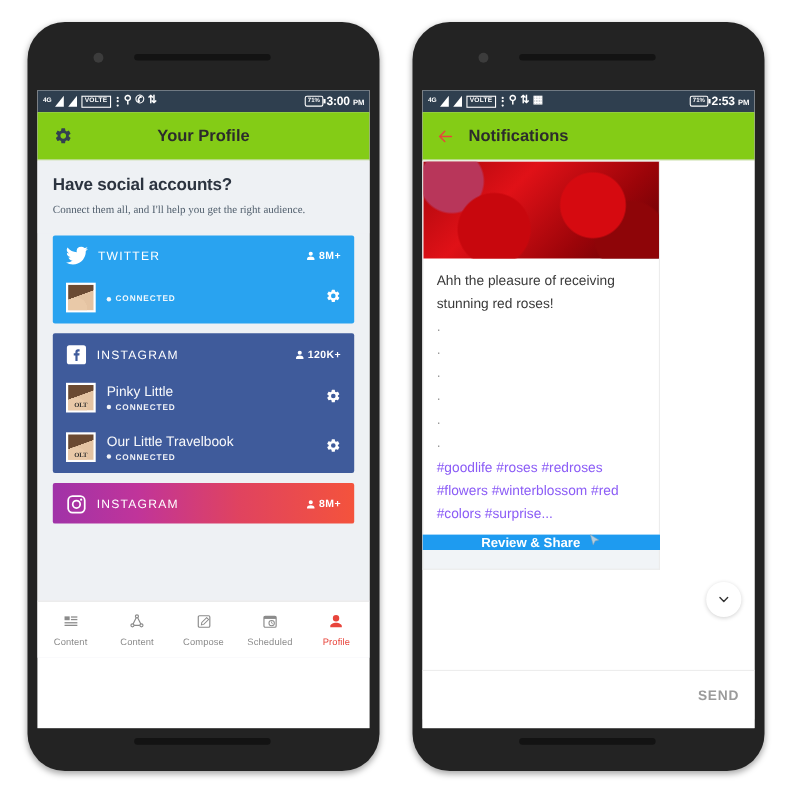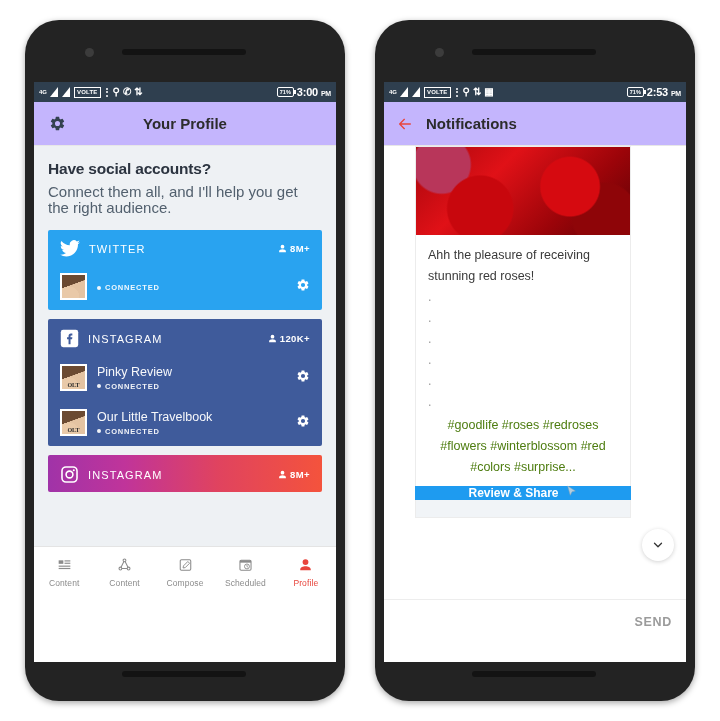--- a/index.html
+++ b/index.html
@@ -71,40 +71,40 @@
   }
   .batt::after{
     content:''; position:absolute; right:-3px; top:2px;
     width:2px; height:4px; background:#fff;
   }
   .clock { font-size:11px; font-weight:bold; letter-spacing:-.2px; }
   .clock small { font-size:7px; }
 
   
   .appbar {
-    height: 44px; background:#c4b5fd;
+    height: 44px; background:#84cc16;
     display:flex; align-items:center;
     border-bottom:1px solid #e7e7e7;
     position:relative;
   }
   .appbar .gear-btn { width:46px; display:flex; justify-content:center; }
   .appbar .back-btn { width:42px; display:flex; justify-content:center; font-size:20px; color:#e8453c; }
   .appbar .title {
     font-size:15px; font-weight:bold; color:#2c2c2c;
   }
   .appbar.centered .title {
     position:absolute; left:0; right:0; text-align:center;
   }
 
   
   .body-left { height: 452px; background:#eef1f4; position:relative; overflow:hidden; }
   .promo { background:#eef1f4; padding:14px 14px 12px 14px; }
   .promo h2 { font-size:15.5px; color:#2c3440; letter-spacing:-.2px; }
   .promo p {
-    font-size:15px; color:#52606e; line-height:16px; margin-top:6px;
+    font-size:10px; color:#52606e; line-height:16px; margin-top:6px;font-family:Liberation Serif, serif;
   }
 
   .cards { padding: 2px 14px 0 14px; }
   .card { border-radius:2px; margin-bottom:9px; overflow:hidden; }
   .card-head {
     display:flex; align-items:center; padding:10px 12px 8px 12px;
   }
   .card-head .brand {
     color:#fff; font-size:11px; font-weight:normal;
     letter-spacing:1.1px; margin-left:9px;
@@ -152,59 +152,59 @@
   .nav-item {
     flex:1; display:flex; flex-direction:column;
     align-items:center; justify-content:center; gap:4px;
     color:#8b8b8b;
   }
   .nav-item .glyph { font-size:14px; line-height:14px; }
   .nav-item .lbl { font-size:8.5px; letter-spacing:.1px; }
   .nav-item.active { color:#e8453c; }
 
   
-  .body-right { height:516px; background:#fff; position:relative; overflow:hidden;padding-left:31px; }
+  .body-right { height:516px; background:#fff; position:relative; overflow:hidden; }
   .notif-card {
     width:216px; background:#fff; border:1px solid #ececec;
     border-bottom:none;
   }
   .roses {
     width:100%; height:88px;
     background:
       radial-gradient(circle at 72% 45%, #d60a10 0 18%, transparent 19%),
       radial-gradient(circle at 30% 70%, #c8070d 0 20%, transparent 21%),
       radial-gradient(circle at 88% 78%, #8e0508 0 16%, transparent 17%),
       radial-gradient(circle at 12% 20%, #b8365a 0 14%, transparent 15%),
       linear-gradient(135deg,#a7060c 0%, #e01117 35%, #9c0409 70%, #5e0205 100%);
   }
   .notif-body { padding:10px 12px 8px 12px; }
   .notif-body p {
     font-size:12.5px; color:#3a3a3a; line-height:21px;
   }
   .dots-line { font-size:12.5px; color:#9a9a9a; line-height:21px; }
-  .tags { font-size:12.5px; color:#4d7c0f; line-height:21px; margin-top:2px;text-align:center; }
+  .tags { font-size:12.5px; color:#8b5cf6; line-height:21px; margin-top:2px; }
   .review-btn {
     width:216px; height:14px; background:#1e9bf0;
     display:flex; align-items:center; justify-content:center; gap:6px;
     color:#fff; font-size:12px; font-weight:bold;
   }
   .cursor-ico { font-size:12px; color:#f0f0f0; opacity:.85; }
   .ghost-btn {
     width:216px; height:18px; background:#f1f4f7;
     border:1px solid #ececec; border-top:none;
   }
   .fab {
     position:absolute; right:12px; top:383px;
     width:32px; height:32px; border-radius:50%;
     background:#fff; box-shadow:0 1px 4px rgba(0,0,0,.18);
     display:flex; align-items:center; justify-content:center;
     font-size:14px; color:#333;
   }
   .sendbar {
-    position:absolute; left:0; bottom:18px; width:302px; height:45px;
+    position:absolute; left:0; bottom:8px; width:302px; height:45px;
     background:#fff; border-top:1px solid #ededed;
     display:flex; align-items:center; justify-content:flex-end;
     padding-right:14px;
     margin-top:28px;
   }
   .sendbar .send {
     font-size:12.5px; font-weight:bold; letter-spacing:.7px; color:#9b9b9b;
   }
 </style>
 </head>
@@ -300,21 +300,21 @@
                 <span>120K+</span>
               </span>
             </div>
             <div class="acct">
               <div class="avatar">
                 <div class="pic">
                     <span class="olt">OLT</span>
                   </div>
               </div>
               <div class="meta">
-                <div class="name">Pinky Review</div>
+                <div class="name">Pinky Little</div>
                 <div class="status">
                   <span class="dot"></span>
                   <span>CONNECTED</span>
                 </div>
               </div>
               <div class="cog">
                 <svg width="14" height="14" viewBox="0 0 24 24">
                     <path fill="#fff" d="M19.14 12.94a7.07 7.07 0 000-1.88l2.03-1.58a.5.5 0 00.12-.64l-1.92-3.32a.5.5 0 00-.61-.22l-2.39.96a7.03 7.03 0 00-1.62-.94l-.36-2.54a.5.5 0 00-.5-.42h-3.84a.5.5 0 00-.5.42l-.36 2.54c-.58.24-1.12.56-1.62.94l-2.39-.96a.5.5 0 00-.61.22L2.65 8.84a.5.5 0 00.12.64l2.03 1.58a7.07 7.07 0 000 1.88l-2.03 1.58a.5.5 0 00-.12.64l1.92 3.32c.12.22.39.3.61.22l2.39-.96c.5.38 1.04.7 1.62.94l.36 2.54c.04.24.25.42.5.42h3.84c.25 0 .46-.18.5-.42l.36-2.54c.58-.24 1.12-.56 1.62-.94l2.39.96c.22.08.49 0 .61-.22l1.92-3.32a.5.5 0 00-.12-.64l-2.03-1.58zM12 15.6A3.6 3.6 0 1112 8.4a3.6 3.6 0 010 7.2z"></path>
                   </svg>
               </div>

